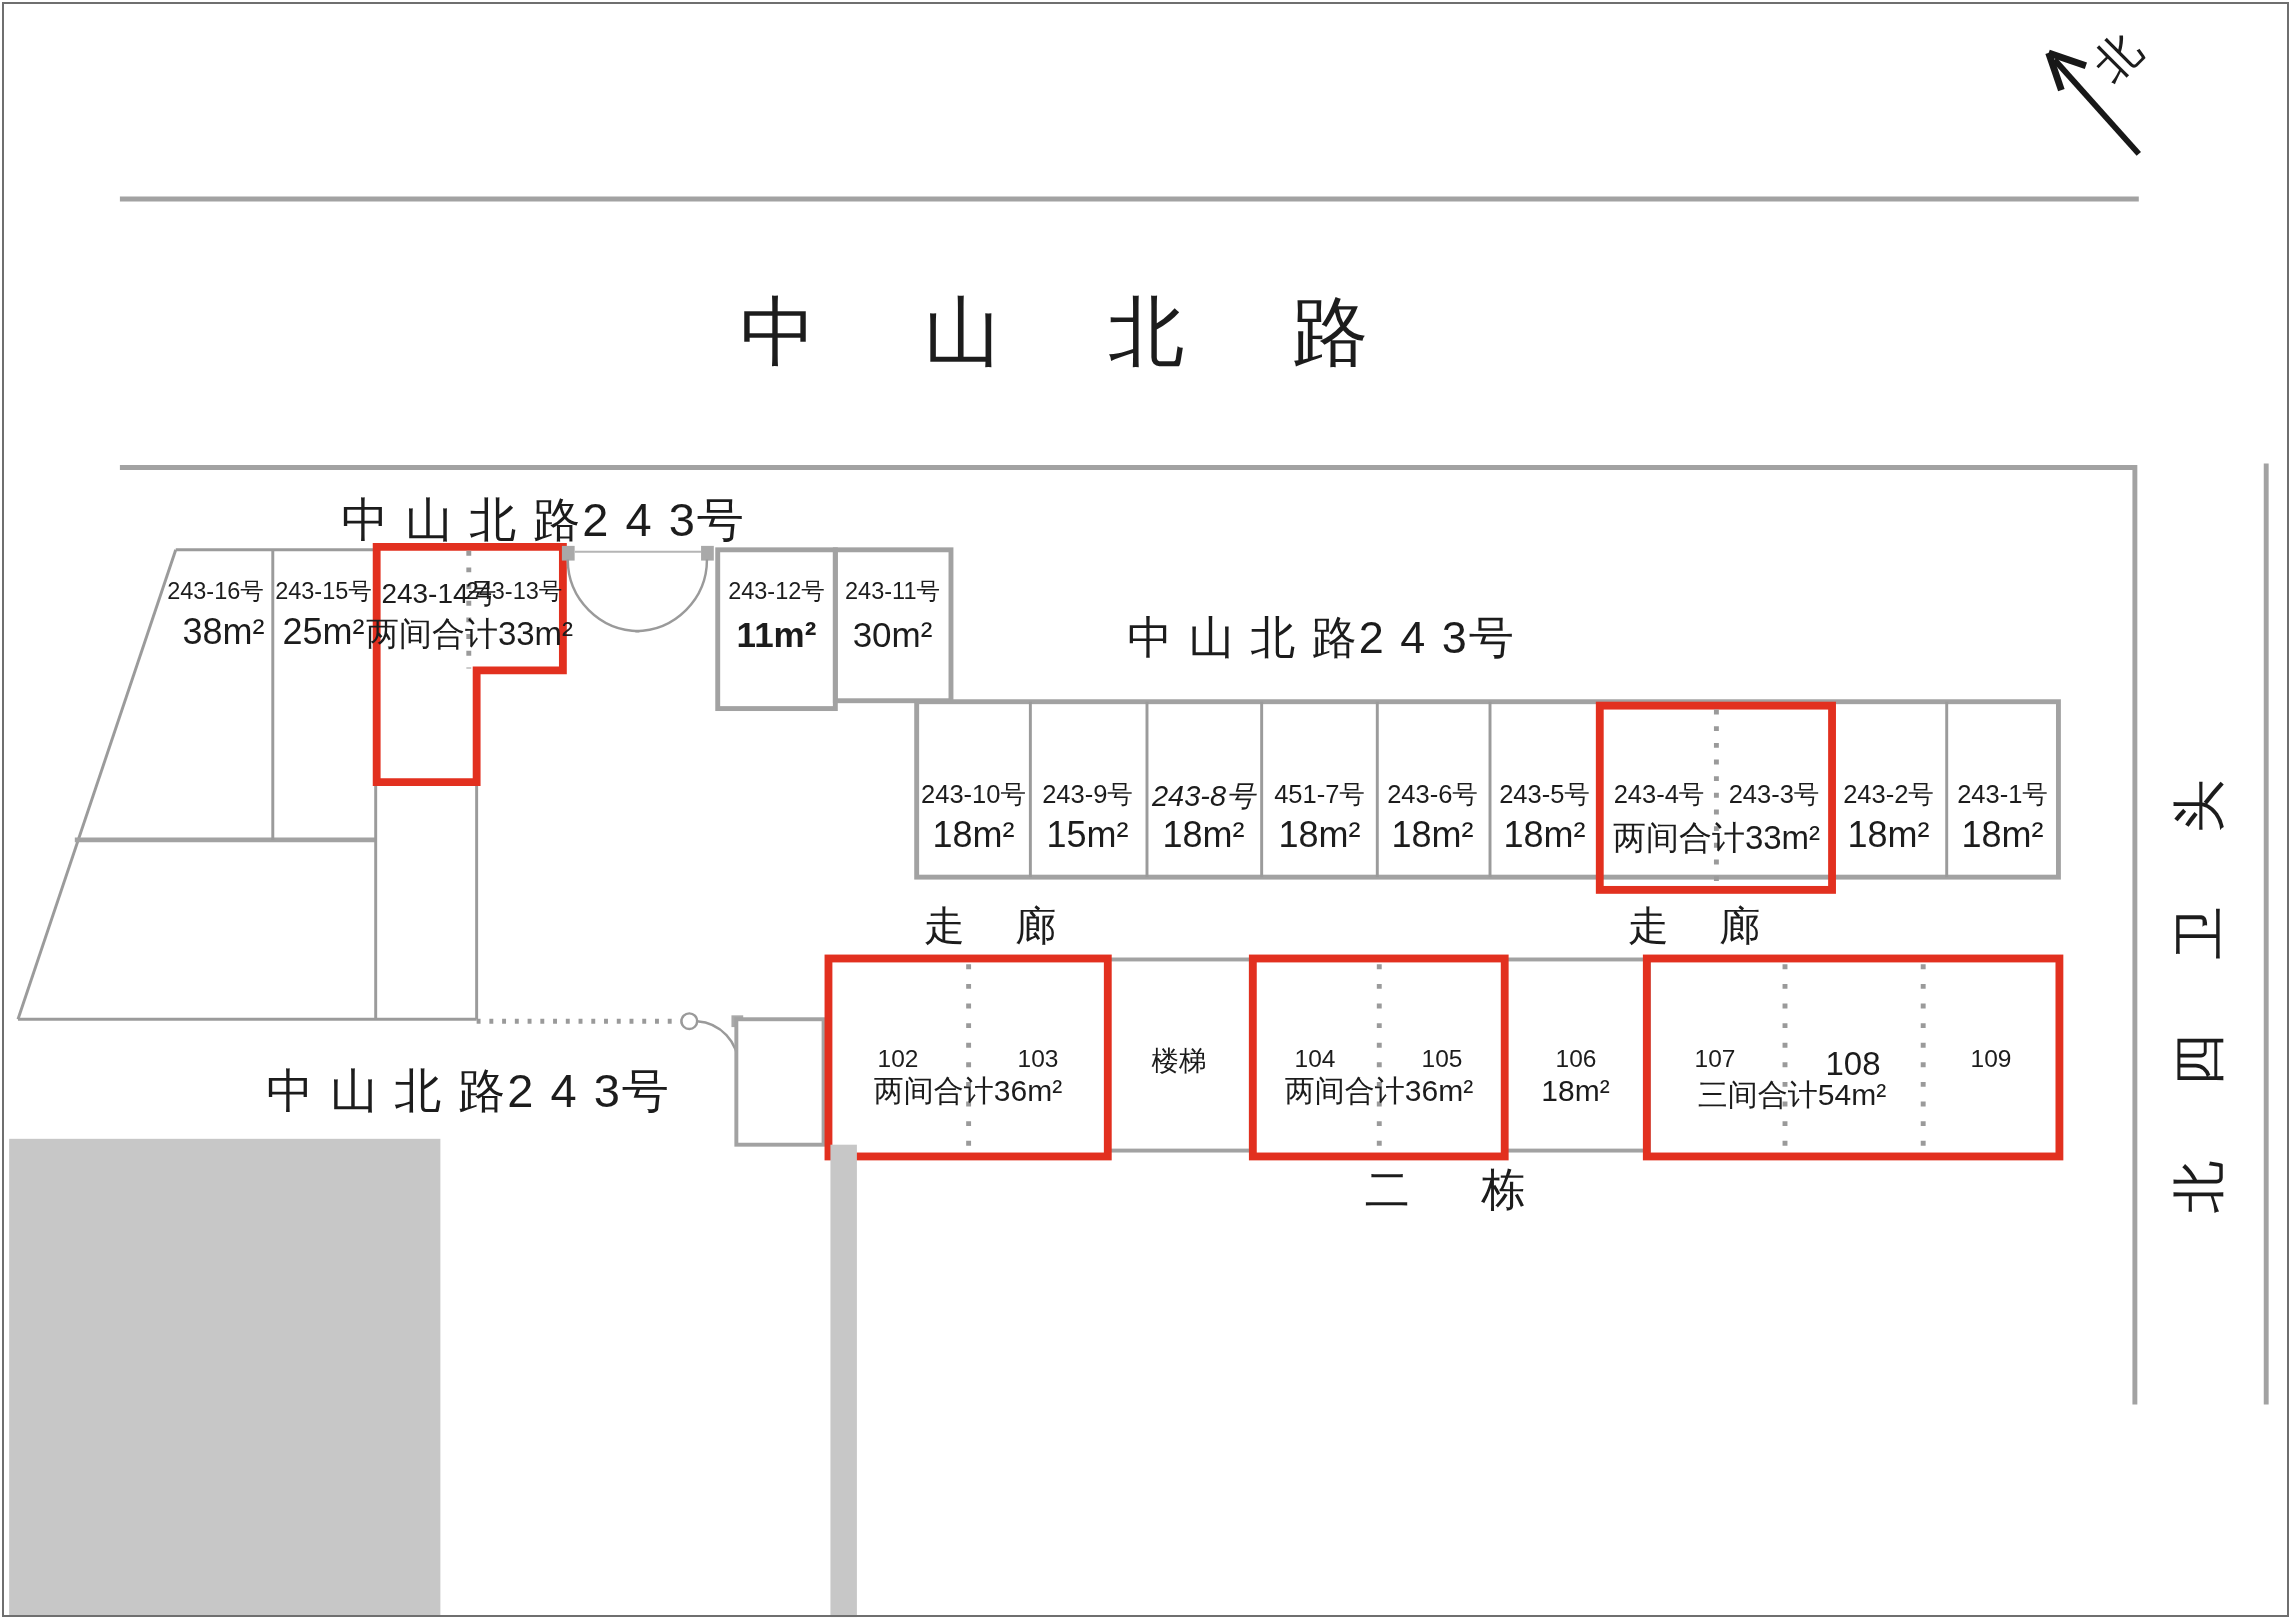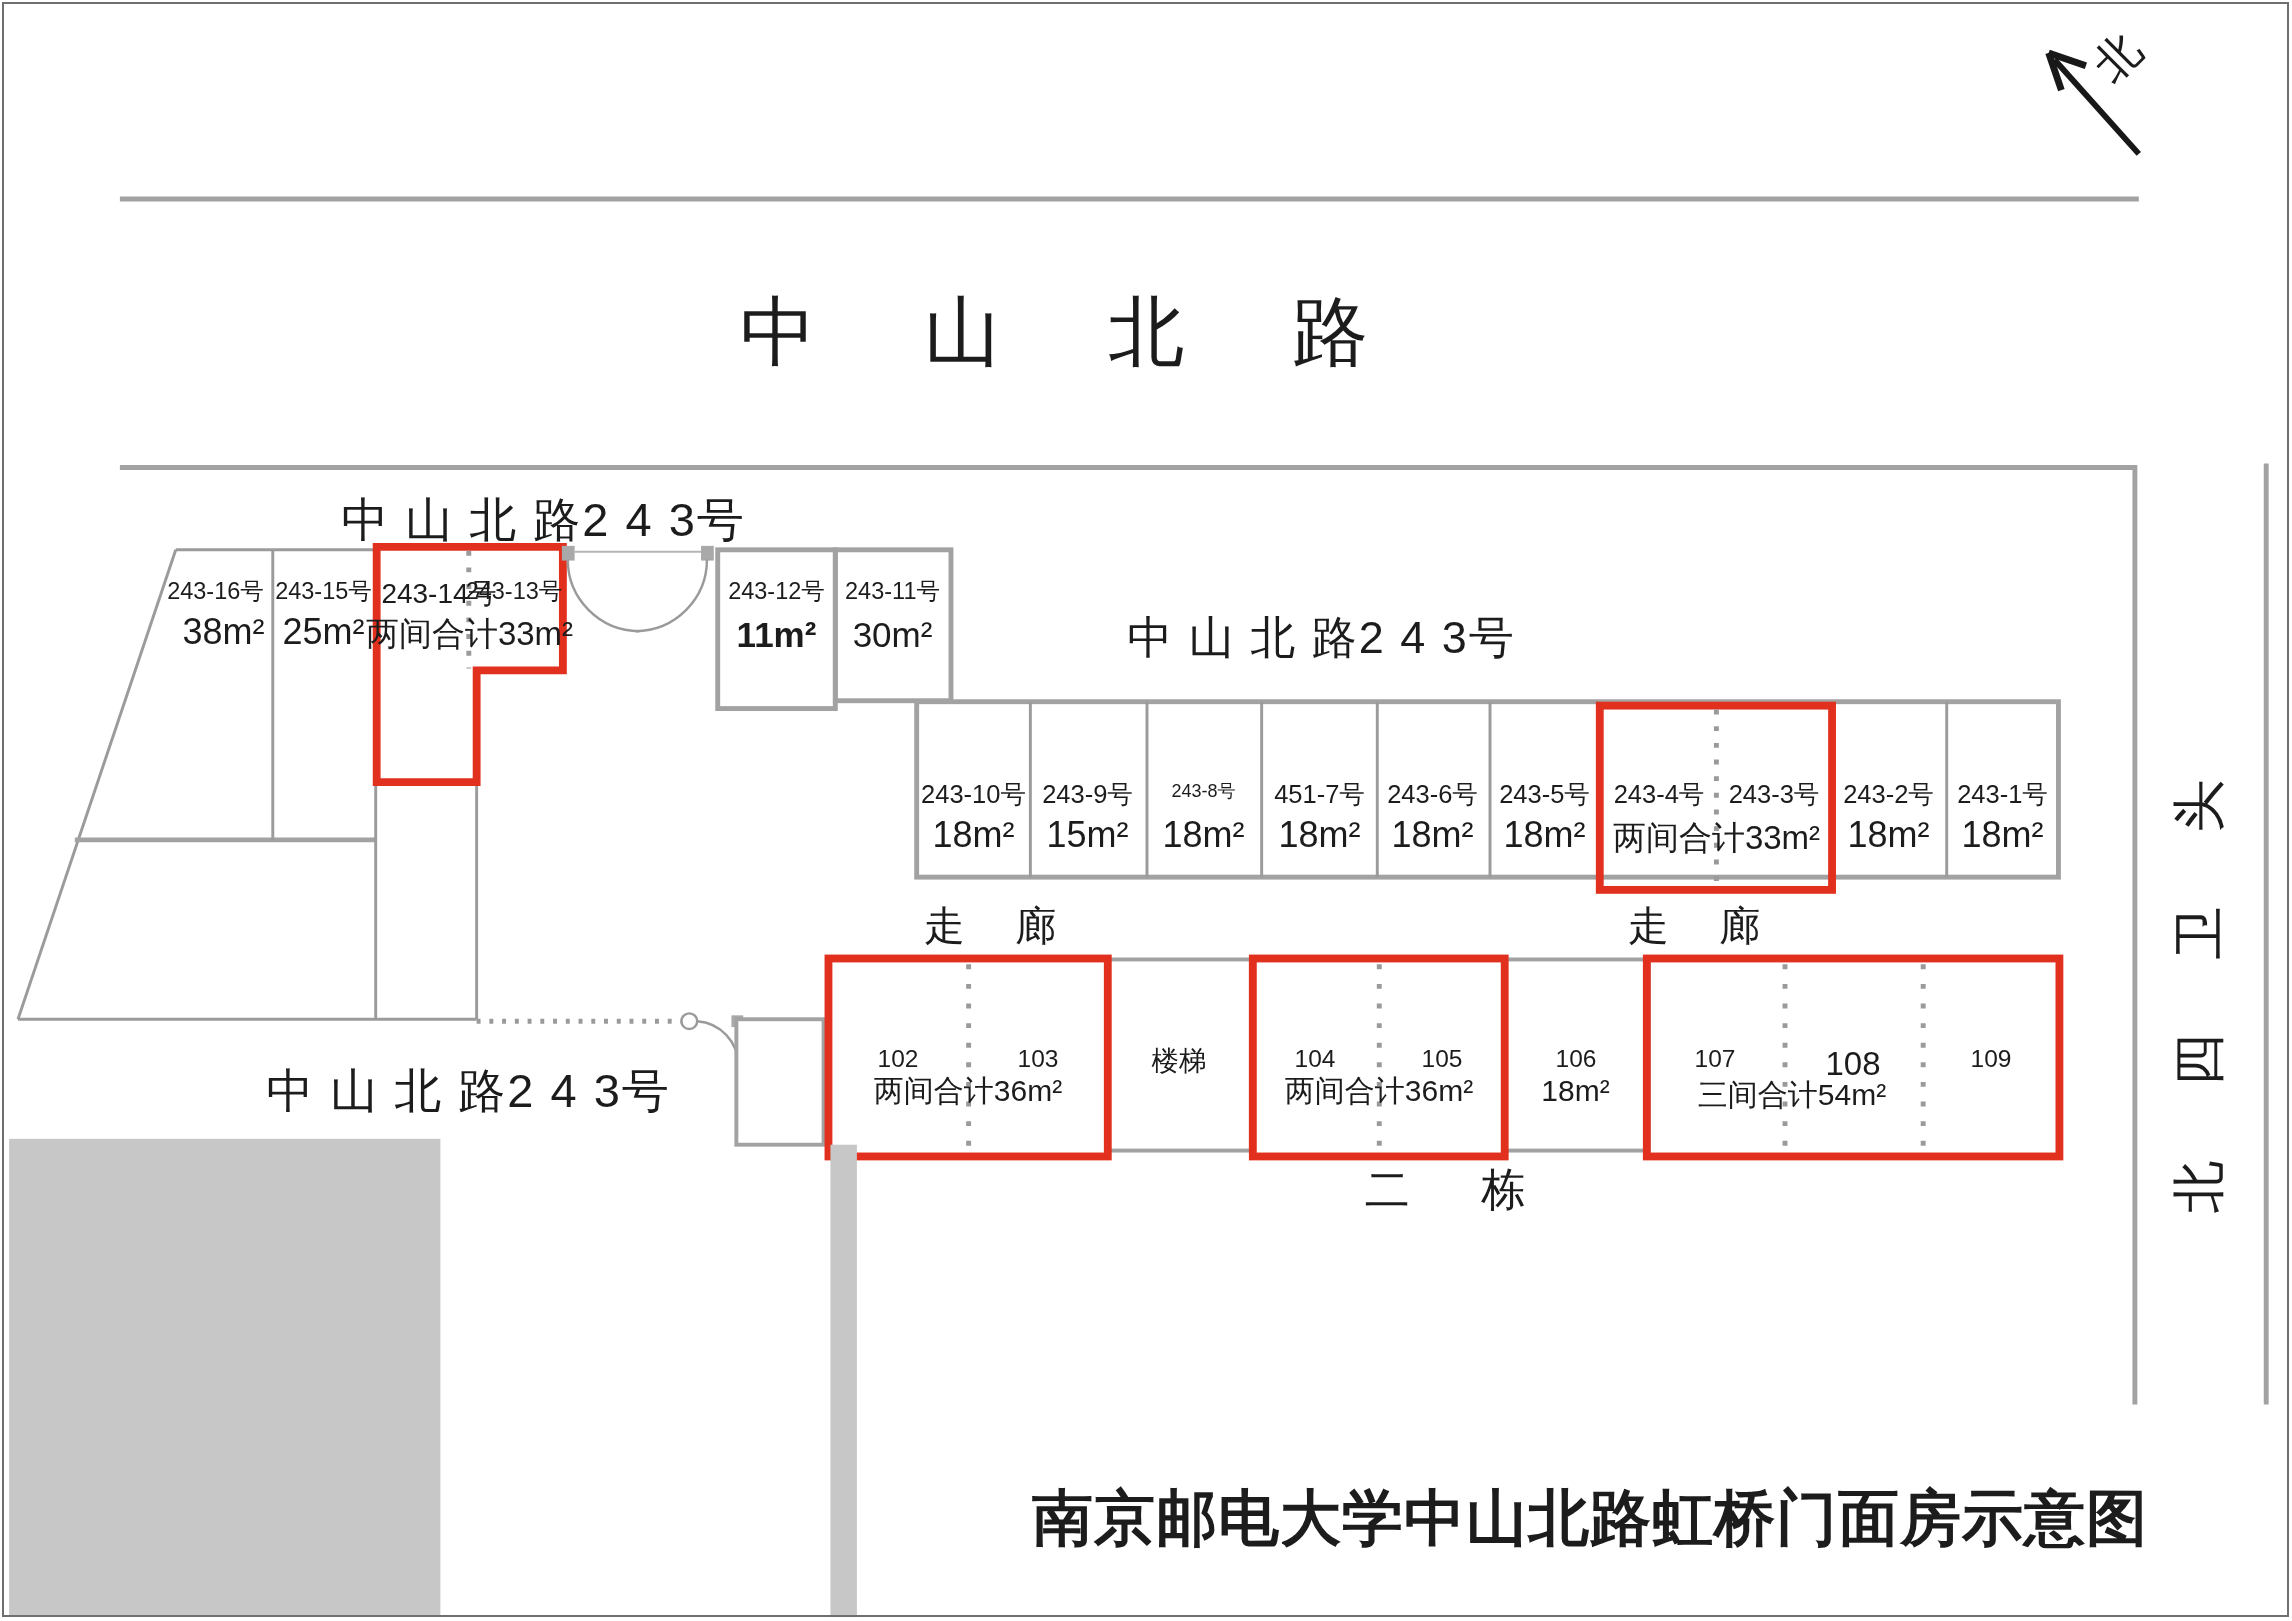--- a/index.html
+++ b/index.html
@@ -80,39 +80,38 @@
   <div class="lbl" style="left:740px; top:294px; width:647px; font-size:76px; letter-spacing:29px; word-spacing:29px;">中 山 北 路</div>
   <div class="lbl" style="left:2088px; top:35px; width:59px; font-size:45px; transform:rotate(-45deg);">北</div>
   <div class="lbl" style="left:1924px; top:933px; width:549px; font-size:53px; letter-spacing:74px; transform:rotate(-90deg);">北四卫头</div>
   <div class="lbl" style="left:323px; top:496px; width:441px; font-size:47px; letter-spacing:2px;">中 山 北 路2 4 3号</div>
   <div class="lbl" style="left:1098px; top:615px; width:447px; font-size:45px; letter-spacing:2px;">中 山 北 路2 4 3号</div>
   <div class="lbl" style="left:245px; top:1067px; width:447px; font-size:47px; letter-spacing:2px;">中 山 北 路2 4 3号</div>
   <div class="lbl" style="left:902px; top:906px; width:176px; font-size:41px; word-spacing:39px;">走 廊</div>
   <div class="lbl" style="left:1606px; top:906px; width:176px; font-size:41px; word-spacing:39px;">走 廊</div>
   <div class="lbl" style="left:1328px; top:1167px; width:235px; font-size:45px; word-spacing:59px;">二 栋</div>
   <div class="lbl" style="left:1120px; top:1047px; width:118px; font-size:27.4px;">楼梯</div>
-  <div class="lbl" style="left:1000px; top:1488px; width:1180px; font-size:61px; font-weight:bold; letter-spacing:1px;">南京邮电大学中山北路虹桥门面房示意图</div>
 
   <div class="lbl" style="left:137px; top:580px; width:157px; font-size:23.5px;">243-16号</div>
   <div class="lbl" style="left:145px; top:614px; width:157px; font-size:36px;">38m²</div>
   <div class="lbl" style="left:255px; top:580px; width:137px; font-size:23.5px;">243-15号</div>
   <div class="lbl" style="left:255px; top:614px; width:137px; font-size:36px;">25m²</div>
   <div class="lbl" style="left:380px; top:580px; width:118px; font-size:28px;">243-14号</div>
   <div class="lbl" style="left:455px; top:580px; width:118px; font-size:23.5px;">243-13号</div>
   <div class="lbl" style="left:352px; top:617px; width:235px; font-size:33px;">两间合计33m²</div>
   <div class="lbl" style="left:708px; top:580px; width:137px; font-size:23.5px;">243-12号</div>
   <div class="lbl" style="left:708px; top:617px; width:137px; font-size:35px;font-weight:bold;">11m²</div>
   <div class="lbl" style="left:824px; top:580px; width:137px; font-size:23.5px;">243-11号</div>
   <div class="lbl" style="left:824px; top:617px; width:137px; font-size:35px;">30m²</div>
 
   <div class="lbl" style="left:905px;  top:782px; width:137px; font-size:25.5px;">243-10号</div>
   <div class="lbl" style="left:905px;  top:817px; width:137px; font-size:36px;">18m²</div>
   <div class="lbl" style="left:1019px; top:782px; width:137px; font-size:25.5px;">243-9号</div>
   <div class="lbl" style="left:1019px; top:817px; width:137px; font-size:36px;">15m²</div>
-  <div class="lbl" style="left:1135px; top:782px; width:137px; font-size:18px;">243-8号</div>
+  <div class="lbl" style="left:1135px; top:782px; width:137px; font-size:29px;font-style:italic;">243-8号</div>
   <div class="lbl" style="left:1135px; top:817px; width:137px; font-size:36px;">18m²</div>
   <div class="lbl" style="left:1251px; top:782px; width:137px; font-size:25.5px;">451-7号</div>
   <div class="lbl" style="left:1251px; top:817px; width:137px; font-size:36px;">18m²</div>
   <div class="lbl" style="left:1364px; top:782px; width:137px; font-size:25.5px;">243-6号</div>
   <div class="lbl" style="left:1364px; top:817px; width:137px; font-size:36px;">18m²</div>
   <div class="lbl" style="left:1476px; top:782px; width:137px; font-size:25.5px;">243-5号</div>
   <div class="lbl" style="left:1476px; top:817px; width:137px; font-size:36px;">18m²</div>
   <div class="lbl" style="left:1600px; top:782px; width:118px; font-size:25.5px;">243-4号</div>
   <div class="lbl" style="left:1715px; top:782px; width:118px; font-size:25.5px;">243-3号</div>
   <div class="lbl" style="left:1599px; top:821px; width:235px; font-size:33px;">两间合计33m²</div>

